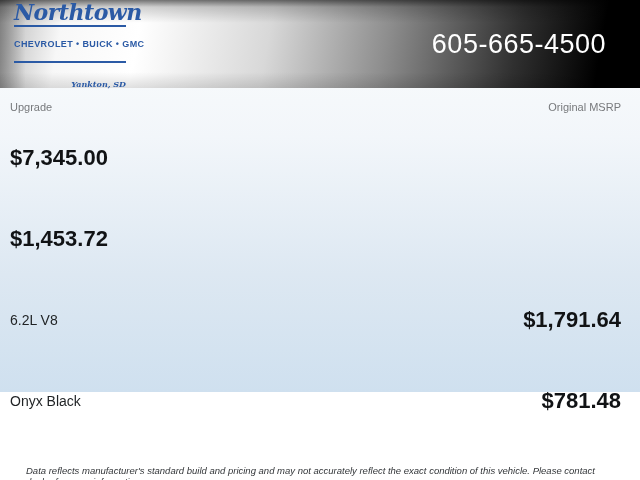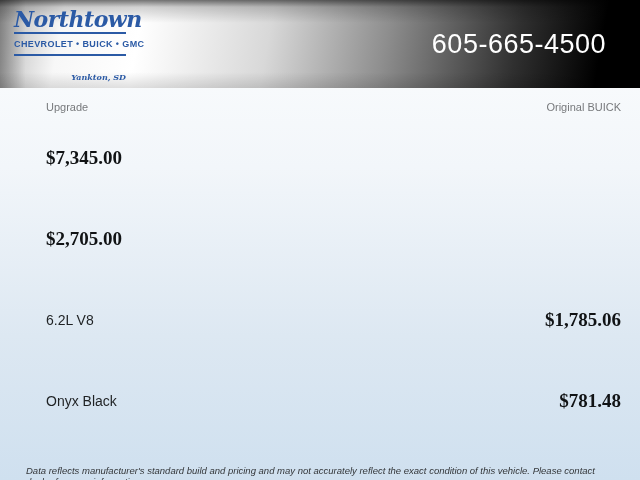--- a/index.html
+++ b/index.html
@@ -3,21 +3,21 @@
 <meta charset="utf-8">
 <style>
   html, body { margin: 0; padding: 0; }
   body {
     width: 640px; height: 480px;
     font-family: "Liberation Sans", sans-serif;
     overflow: hidden;
     background: #fff;
   }
   .page {
-    width: 640px; height: 480px;
+    width: 640px; height: 392px;
     display: flex; flex-direction: column;
     background: linear-gradient(to bottom, #fdfefe 0%, #f2f6fa 35%, #dde8f2 70%, #cfe0ef 100%);
   }
 
   
   .hdr {
     height: 88px; flex: 0 0 88px;
     position: relative;
     background:
       linear-gradient(to bottom, rgba(0,0,0,0.55) 0%, rgba(0,0,0,0.18) 8%, rgba(0,0,0,0) 26%, rgba(0,0,0,0) 82%, rgba(0,0,0,0.12) 100%),
@@ -37,52 +37,52 @@
     letter-spacing: -0.5px;
     text-align: center;
     padding-bottom: 2px;
   }
   .logo-brands {
     border-top: 2px solid #2b5aa5;
     border-bottom: 2px solid #2b5aa5;
     font-size: 9px; font-weight: bold;
     letter-spacing: 0.4px;
     text-align: center;
-    padding: 5px 0;
+    padding: 12px 0;
     white-space: nowrap;
   }
   .logo-loc {
     font-family: "DejaVu Serif", serif;
     font-style: italic; font-weight: bold;
     font-size: 8px;
     text-align: right;
     padding-top: 16px;
   }
   .phone {
     color: #ffffff;
     font-size: 27px;
     letter-spacing: 0.5px;
     margin-right: 34px;
   }
 
   
-  .content { flex: 1 1 auto; display: flex; flex-direction: column; margin-left: 36px; }
+  .content { flex: 1 1 auto; display: flex; flex-direction: column; }
   .cols {
     display: flex; justify-content: space-between; align-items: center;
     padding: 9px 19px 0 10px;
     height: 20px;
     color: #77797c; font-size: 11px;
   }
   .row {
     display: flex; justify-content: space-between; align-items: center;
     height: 81px;
     padding: 0 19px 0 10px;
   }
   .row .lbl { color: #1f2224; font-size: 14px; }
-  .row .price { color: #111315; font-size: 19px; font-weight: bold; font-family: Liberation Serif, serif; }
+  .row .price { color: #111315; font-size: 22px; font-weight: bold; }
 
   
   .ftr {
     flex: 0 0 39px;
     padding: 8px 10px 0 10px;
     box-sizing: border-box;
   }
   .ftr p {
     margin: 16px;
     font-size: 9.5px;
@@ -101,34 +101,34 @@
       <div class="logo-brands">CHEVROLET • BUICK • GMC</div>
       <div class="logo-loc">Yankton, SD</div>
     </div>
     <div class="phone">605-665-4500</div>
   </header>
 
   <main class="content">
 
     <div class="cols">
       <span>Upgrade</span>
-      <span>Original BUICK</span>
+      <span>Original MSRP</span>
     </div>
 
     <div class="row">
       <span class="price">$7,345.00</span>
     </div>
 
     <div class="row">
-      <span class="price">$2,705.00</span>
+      <span class="price">$1,453.72</span>
     </div>
 
     <div class="row">
       <span class="lbl">6.2L V8</span>
-      <span class="price">$1,785.06</span>
+      <span class="price">$1,791.64</span>
     </div>
 
     <div class="row">
       <span class="lbl">Onyx Black</span>
       <span class="price">$781.48</span>
     </div>
 
   </main>
 
   <footer class="ftr">

